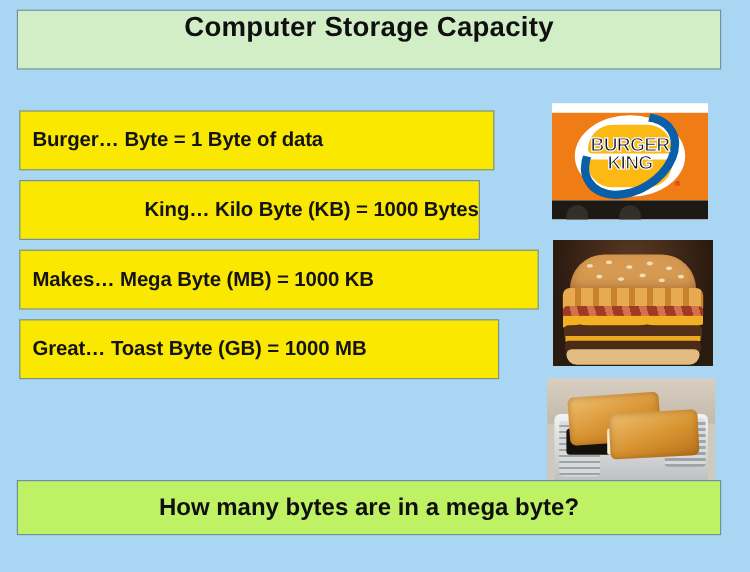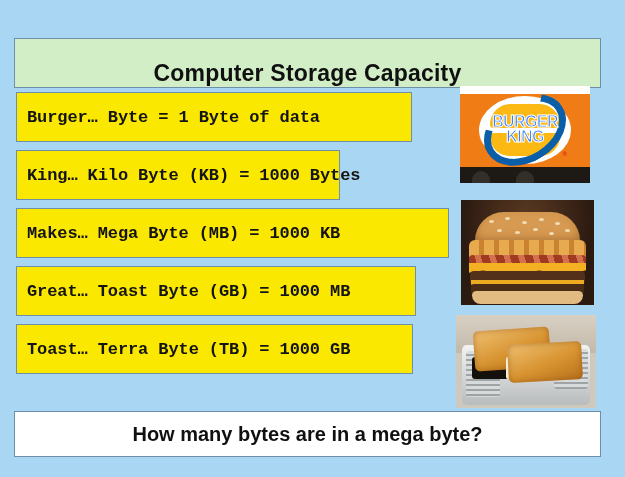--- a/index.html
+++ b/index.html
@@ -17,28 +17,28 @@
   .slide {
     position: absolute;
     inset: 0;
     background: #a9d6f3;
   }
 
   
   .title-box {
     position: absolute;
     left: 14px;
-    top: 38px;
+    top: 8px;
     width: 587px;
     height: 50px;
     background: #d2eec6;
     border: 1px solid #6f8fa8;
     box-sizing: border-box;
     display: flex;
-    align-items: flex-end;
+    align-items: flex-start;
     justify-content: center;
   }
   .title-text {
     font-size: 23px;
     font-weight: bold;
     color: #101010;
     letter-spacing: 0.2px;
     white-space: nowrap;
   }
 
@@ -58,36 +58,35 @@
     display: flex;
     align-items: center;
     padding-left: 10px;
   }
   .row-text {
     font-size: 17px;
     font-weight: bold;
     color: #141414;
     white-space: nowrap;
     letter-spacing: -0.1px;
-    font-family: Liberation Mono, monospace;
   }
   .row.w1 { width: 396px; }
-  .row.w2 { width: 324px; }
+  .row.w2 { width: 384px; justify-content: flex-end; }
   .row.w3 { width: 433px; }
   .row.w4 { width: 400px; }
   .row.w5 { width: 397px; }
 
   
   .question-box {
     position: absolute;
     left: 14px;
-    top: 411px;
+    top: 400px;
     width: 587px;
     height: 46px;
-    background: #ffffff;
+    background: #bef264;
     border: 1px solid #6f8fa8;
     box-sizing: border-box;
     display: flex;
     align-items: center;
     justify-content: center;
   }
   .question-text {
     font-size: 20px;
     font-weight: bold;
     color: #101010;
@@ -163,21 +162,21 @@
     position: absolute;
     left: 11px; top: 37px;
     width: 70px; height: 23px;
     background: #fcb813;
     border-radius: 6px 6px 35px 35px;
   }
   .bk-word {
     position: absolute;
     width: 100%;
     text-align: center;
-    color: #3b82f6;
+    color: #0f172a;
     font-weight: bold;
     font-family: "Liberation Sans", sans-serif;
     letter-spacing: -0.6px;
     -webkit-text-stroke: 1px #ffffff;
     line-height: 1;
   }
   .bk-word-1 { top: 18px;  font-size: 16px; }
   .bk-word-2 { top: 33px;  font-size: 16px; }
   .bk-reg {
     position: absolute;
@@ -350,23 +349,20 @@
       <span class="row-text">Burger…   Byte = 1 Byte of data</span>
     </div>
     <div class="row w2">
       <span class="row-text">King… Kilo Byte (KB) = 1000 Bytes</span>
     </div>
     <div class="row w3">
       <span class="row-text">Makes… Mega Byte (MB) = 1000 KB</span>
     </div>
     <div class="row w4">
       <span class="row-text">Great…  Toast Byte (GB) = 1000 MB</span>
-    </div>
-    <div class="row w5">
-      <span class="row-text">Toast…  Terra Byte (TB) = 1000 GB</span>
     </div>
   </div>
 
   <div class="pic pic-bk">
     <div class="bk-orange"></div>
     <div class="bk-darkband"></div>
     <div class="bk-logo">
       <div class="bk-ring-white"></div>
       <div class="bk-bun-top"></div>
       <div class="bk-bun-bottom"></div>

